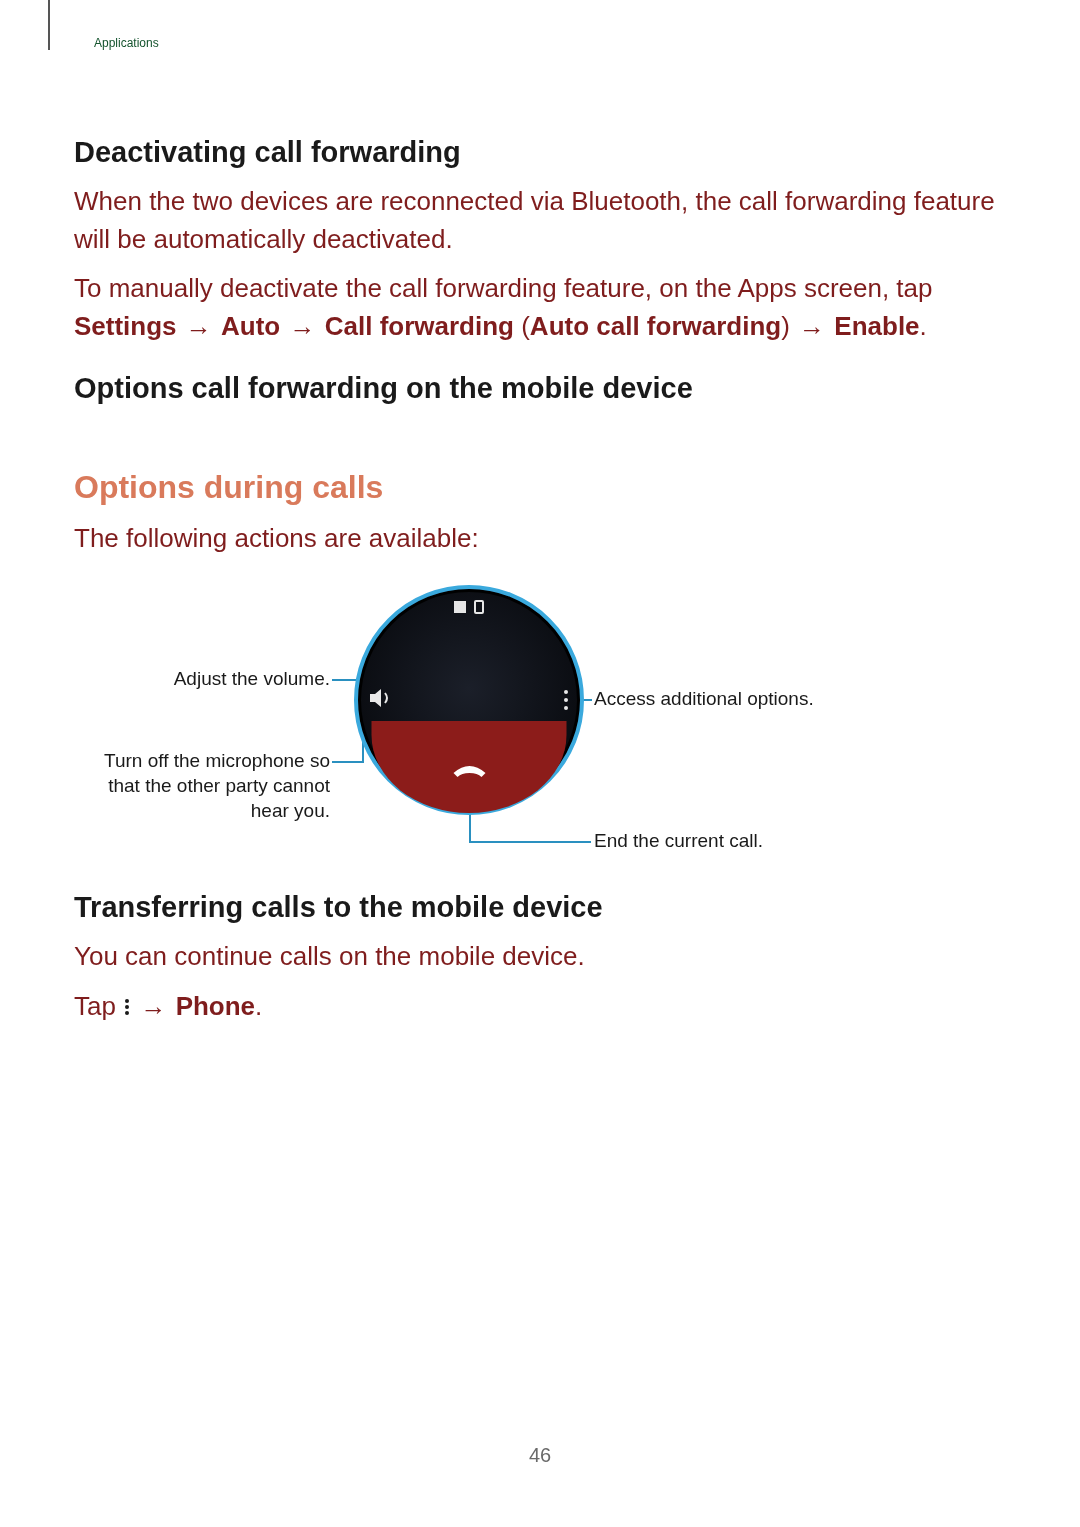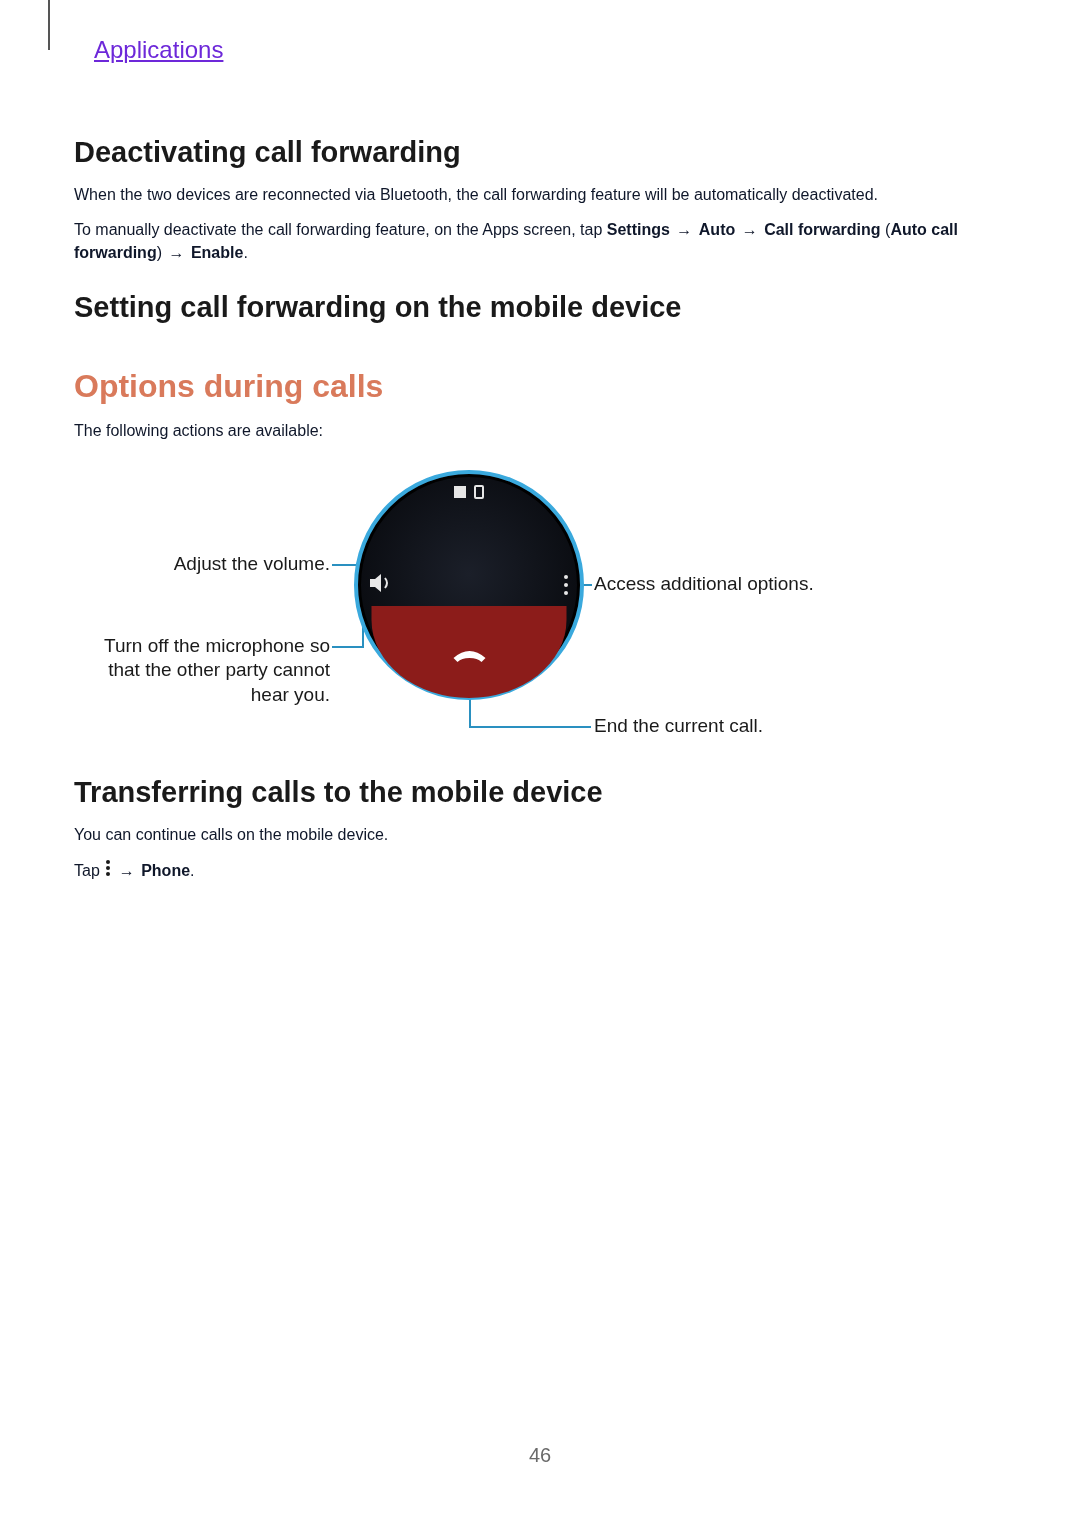--- a/index.html
+++ b/index.html
@@ -16,48 +16,47 @@
     left: 48px;
     top: 0;
     width: 2px;
     height: 50px;
     background: #555;
   }
   .header-breadcrumb {
     position: absolute;
     left: 94px;
     top: 36px;
-    font-size: 24px;
-    color: #6d28d9;
-    text-decoration: underline;
+    font-size: 12px;
+    color: #14532d;
   }
   .content {
     position: absolute;
     left: 74px;
     right: 74px;
     top: 110px;
   }
   .h2 {
     font-size: 29px;
     font-weight: 700;
     color: #1a1a1a;
     margin-top: 26px;
     margin-bottom: 14px;
   }
   .h1-section {
     font-size: 32px;
     font-weight: 700;
     color: #d97a5b;
-    margin-top: 44px;
+    margin-top: 64px;
     margin-bottom: 14px;
   }
   .para {
-    font-size: 16px;
+    font-size: 26px;
     line-height: 1.45;
-    color: #0f172a;
+    color: #7f1d1d;
     margin-bottom: 12px;
   }
   .bold { font-weight: 700; }
   .arrow { display: inline-block; padding: 0 2px; }
   .figure-wrap {
     position: relative;
     width: 932px;
     height: 290px;
     margin-top: 18px;
     margin-bottom: 8px;
@@ -170,21 +169,21 @@
   <p class="para">When the two devices are reconnected via Bluetooth, the call forwarding feature will be automatically deactivated.</p>
   <p class="para">
     <span>To manually deactivate the call forwarding feature, on the Apps screen, tap </span><span class="bold">Settings</span>
     <span class="arrow">→</span>
     <span class="bold">Auto</span>
     <span class="arrow">→</span>
     <span class="bold">Call forwarding</span><span> (</span><span class="bold">Auto call forwarding</span><span>) </span><span class="arrow">→</span>
     <span class="bold">Enable</span><span>.</span>
   </p>
 
-  <div class="h2">Setting call forwarding on the mobile device</div>
+  <div class="h2">Options call forwarding on the mobile device</div>
 
   <div class="h1-section">Options during calls</div>
   <p class="para">The following actions are available:</p>
 
   <div class="figure-wrap">
 
     <div class="callout left" style="left:0; top:92px; width:256px;">Adjust the volume.</div>
     <div class="lead-line" style="left:258px; top:104px; width:40px;"></div>
 
     <div class="callout left" style="left:0; top:174px; width:256px;">Turn off the microphone so that the other party cannot hear you.</div>

